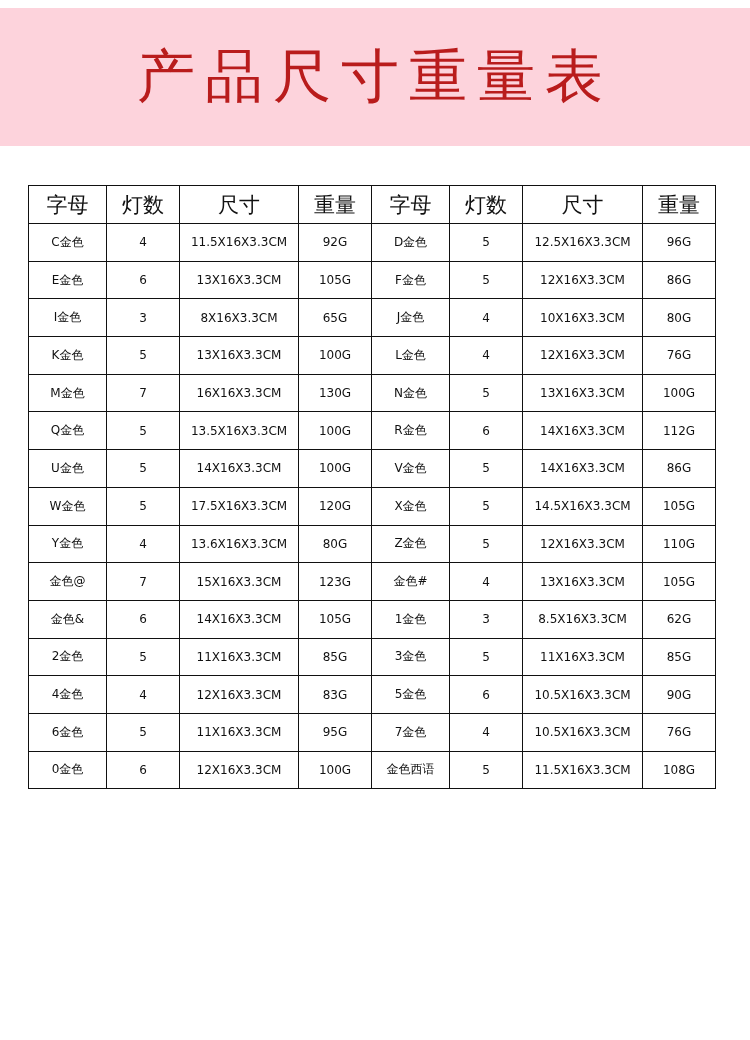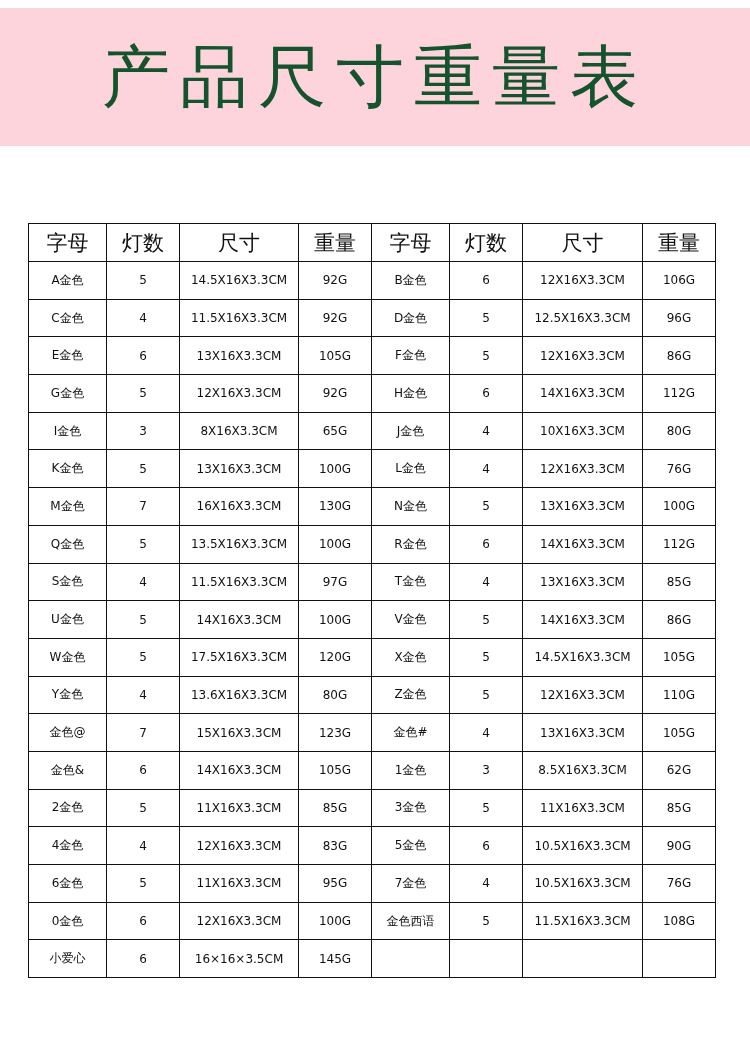--- a/index.html
+++ b/index.html
@@ -1,23 +1,23 @@
 <!DOCTYPE html>
 <html><head>
 <meta charset="utf-8">
 <style>
   html, body { margin: 0; padding: 0; background: #ffffff; }
   body { width: 750px; height: 1040px; position: relative; overflow: hidden;
          font-family: "DejaVu Sans", "Liberation Sans", sans-serif; color: #111; }
   .banner { position: absolute; left: 0; top: 8px; width: 750px; height: 138px;
             background: #fdd3dc; display: flex; align-items: center; justify-content: center; }
-  .banner h1 { margin: 8px; font-size: 68px; font-weight: normal; letter-spacing: 10px;
-               color: #14532d; font-family: "DejaVu Sans", sans-serif; }
+  .banner h1 { margin: 8px; font-size: 58px; font-weight: normal; letter-spacing: 10px;
+               color: #b91c1c; font-family: "DejaVu Sans", sans-serif; }
   table.spec { position: absolute; left: 28px; top: 185px; width: 687px;
-               border-collapse: collapse; table-layout: fixed; margin-top: 38px; }
+               border-collapse: collapse; table-layout: fixed; }
   table.spec td, table.spec th { border: 1.5px solid #111; text-align: center;
                vertical-align: middle; padding: 0; overflow: hidden; white-space: nowrap; }
   table.spec th { height: 37px; font-size: 21px; font-weight: normal; }
   table.spec td { height: 36.7px; font-size: 12px; }
   col.c-letter { width: 78px; } col.c-lamps { width: 73px; }
   col.c-size { width: 119px; } col.c-weight { width: 73px; }
   col.c-letter2 { width: 78px; } col.c-lamps2 { width: 73px; }
   col.c-size2 { width: 120px; } col.c-weight2 { width: 73px; }
   td.name { font-size: 13px; }
 </style>
@@ -46,58 +46,38 @@
       <th>尺寸</th>
       <th>重量</th>
       <th>字母</th>
       <th>灯数</th>
       <th>尺寸</th>
       <th>重量</th>
     </tr>
   </thead>
   <tbody id="tbody">
       <tr>
-        <td class="name">A金色</td>
-        <td>5</td>
-        <td>14.5X16X3.3CM</td>
-        <td>92G</td>
-        <td class="name">B金色</td>
-        <td>6</td>
-        <td>12X16X3.3CM</td>
-        <td>106G</td>
-      </tr>
-      <tr>
         <td class="name">C金色</td>
         <td>4</td>
         <td>11.5X16X3.3CM</td>
         <td>92G</td>
         <td class="name">D金色</td>
         <td>5</td>
         <td>12.5X16X3.3CM</td>
         <td>96G</td>
       </tr>
       <tr>
         <td class="name">E金色</td>
         <td>6</td>
         <td>13X16X3.3CM</td>
         <td>105G</td>
         <td class="name">F金色</td>
         <td>5</td>
         <td>12X16X3.3CM</td>
         <td>86G</td>
-      </tr>
-      <tr>
-        <td class="name">G金色</td>
-        <td>5</td>
-        <td>12X16X3.3CM</td>
-        <td>92G</td>
-        <td class="name">H金色</td>
-        <td>6</td>
-        <td>14X16X3.3CM</td>
-        <td>112G</td>
       </tr>
       <tr>
         <td class="name">I金色</td>
         <td>3</td>
         <td>8X16X3.3CM</td>
         <td>65G</td>
         <td class="name">J金色</td>
         <td>4</td>
         <td>10X16X3.3CM</td>
         <td>80G</td>
@@ -126,30 +106,20 @@
         <td class="name">Q金色</td>
         <td>5</td>
         <td>13.5X16X3.3CM</td>
         <td>100G</td>
         <td class="name">R金色</td>
         <td>6</td>
         <td>14X16X3.3CM</td>
         <td>112G</td>
       </tr>
       <tr>
-        <td class="name">S金色</td>
-        <td>4</td>
-        <td>11.5X16X3.3CM</td>
-        <td>97G</td>
-        <td class="name">T金色</td>
-        <td>4</td>
-        <td>13X16X3.3CM</td>
-        <td>85G</td>
-      </tr>
-      <tr>
         <td class="name">U金色</td>
         <td>5</td>
         <td>14X16X3.3CM</td>
         <td>100G</td>
         <td class="name">V金色</td>
         <td>5</td>
         <td>14X16X3.3CM</td>
         <td>86G</td>
       </tr>
       <tr>
@@ -225,24 +195,14 @@
       <tr>
         <td class="name">0金色</td>
         <td>6</td>
         <td>12X16X3.3CM</td>
         <td>100G</td>
         <td class="name">金色西语</td>
         <td>5</td>
         <td>11.5X16X3.3CM</td>
         <td>108G</td>
       </tr>
-      <tr>
-        <td class="name">小爱心</td>
-        <td>6</td>
-        <td>16×16×3.5CM</td>
-        <td>145G</td>
-        <td class="name"></td>
-        <td></td>
-        <td></td>
-        <td></td>
-      </tr>
     </tbody>
 </table>
 
 </body></html>

